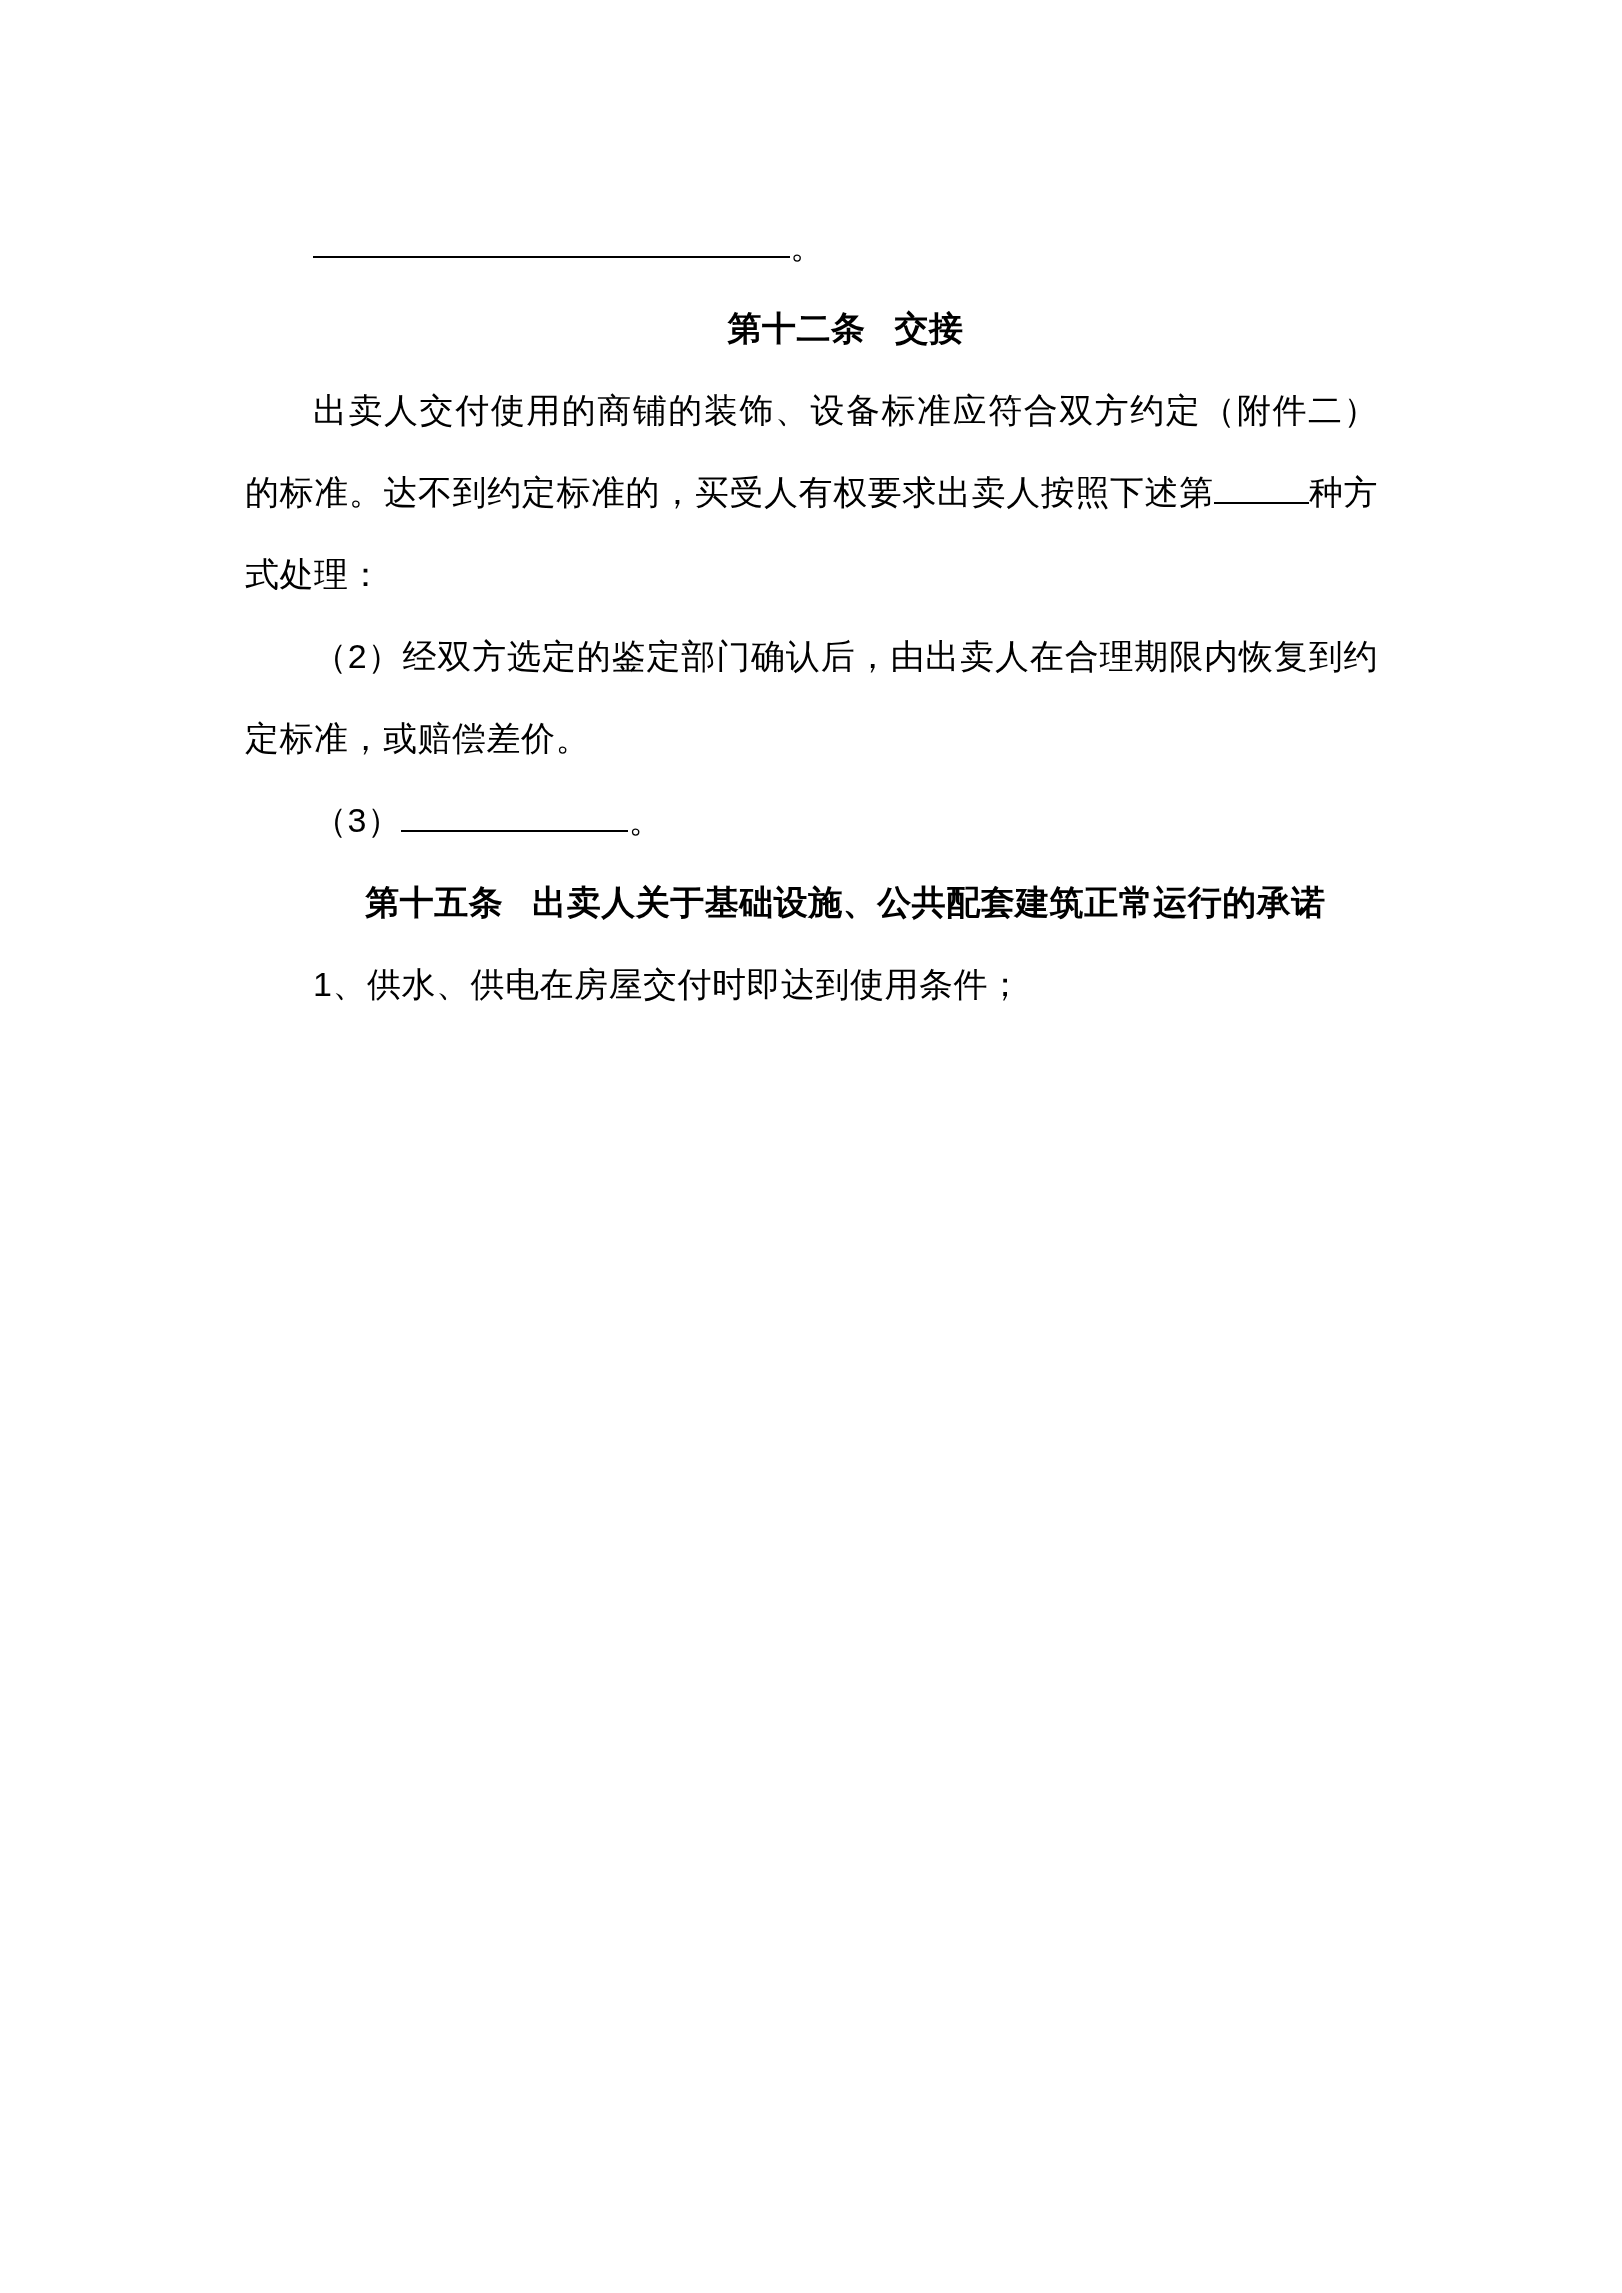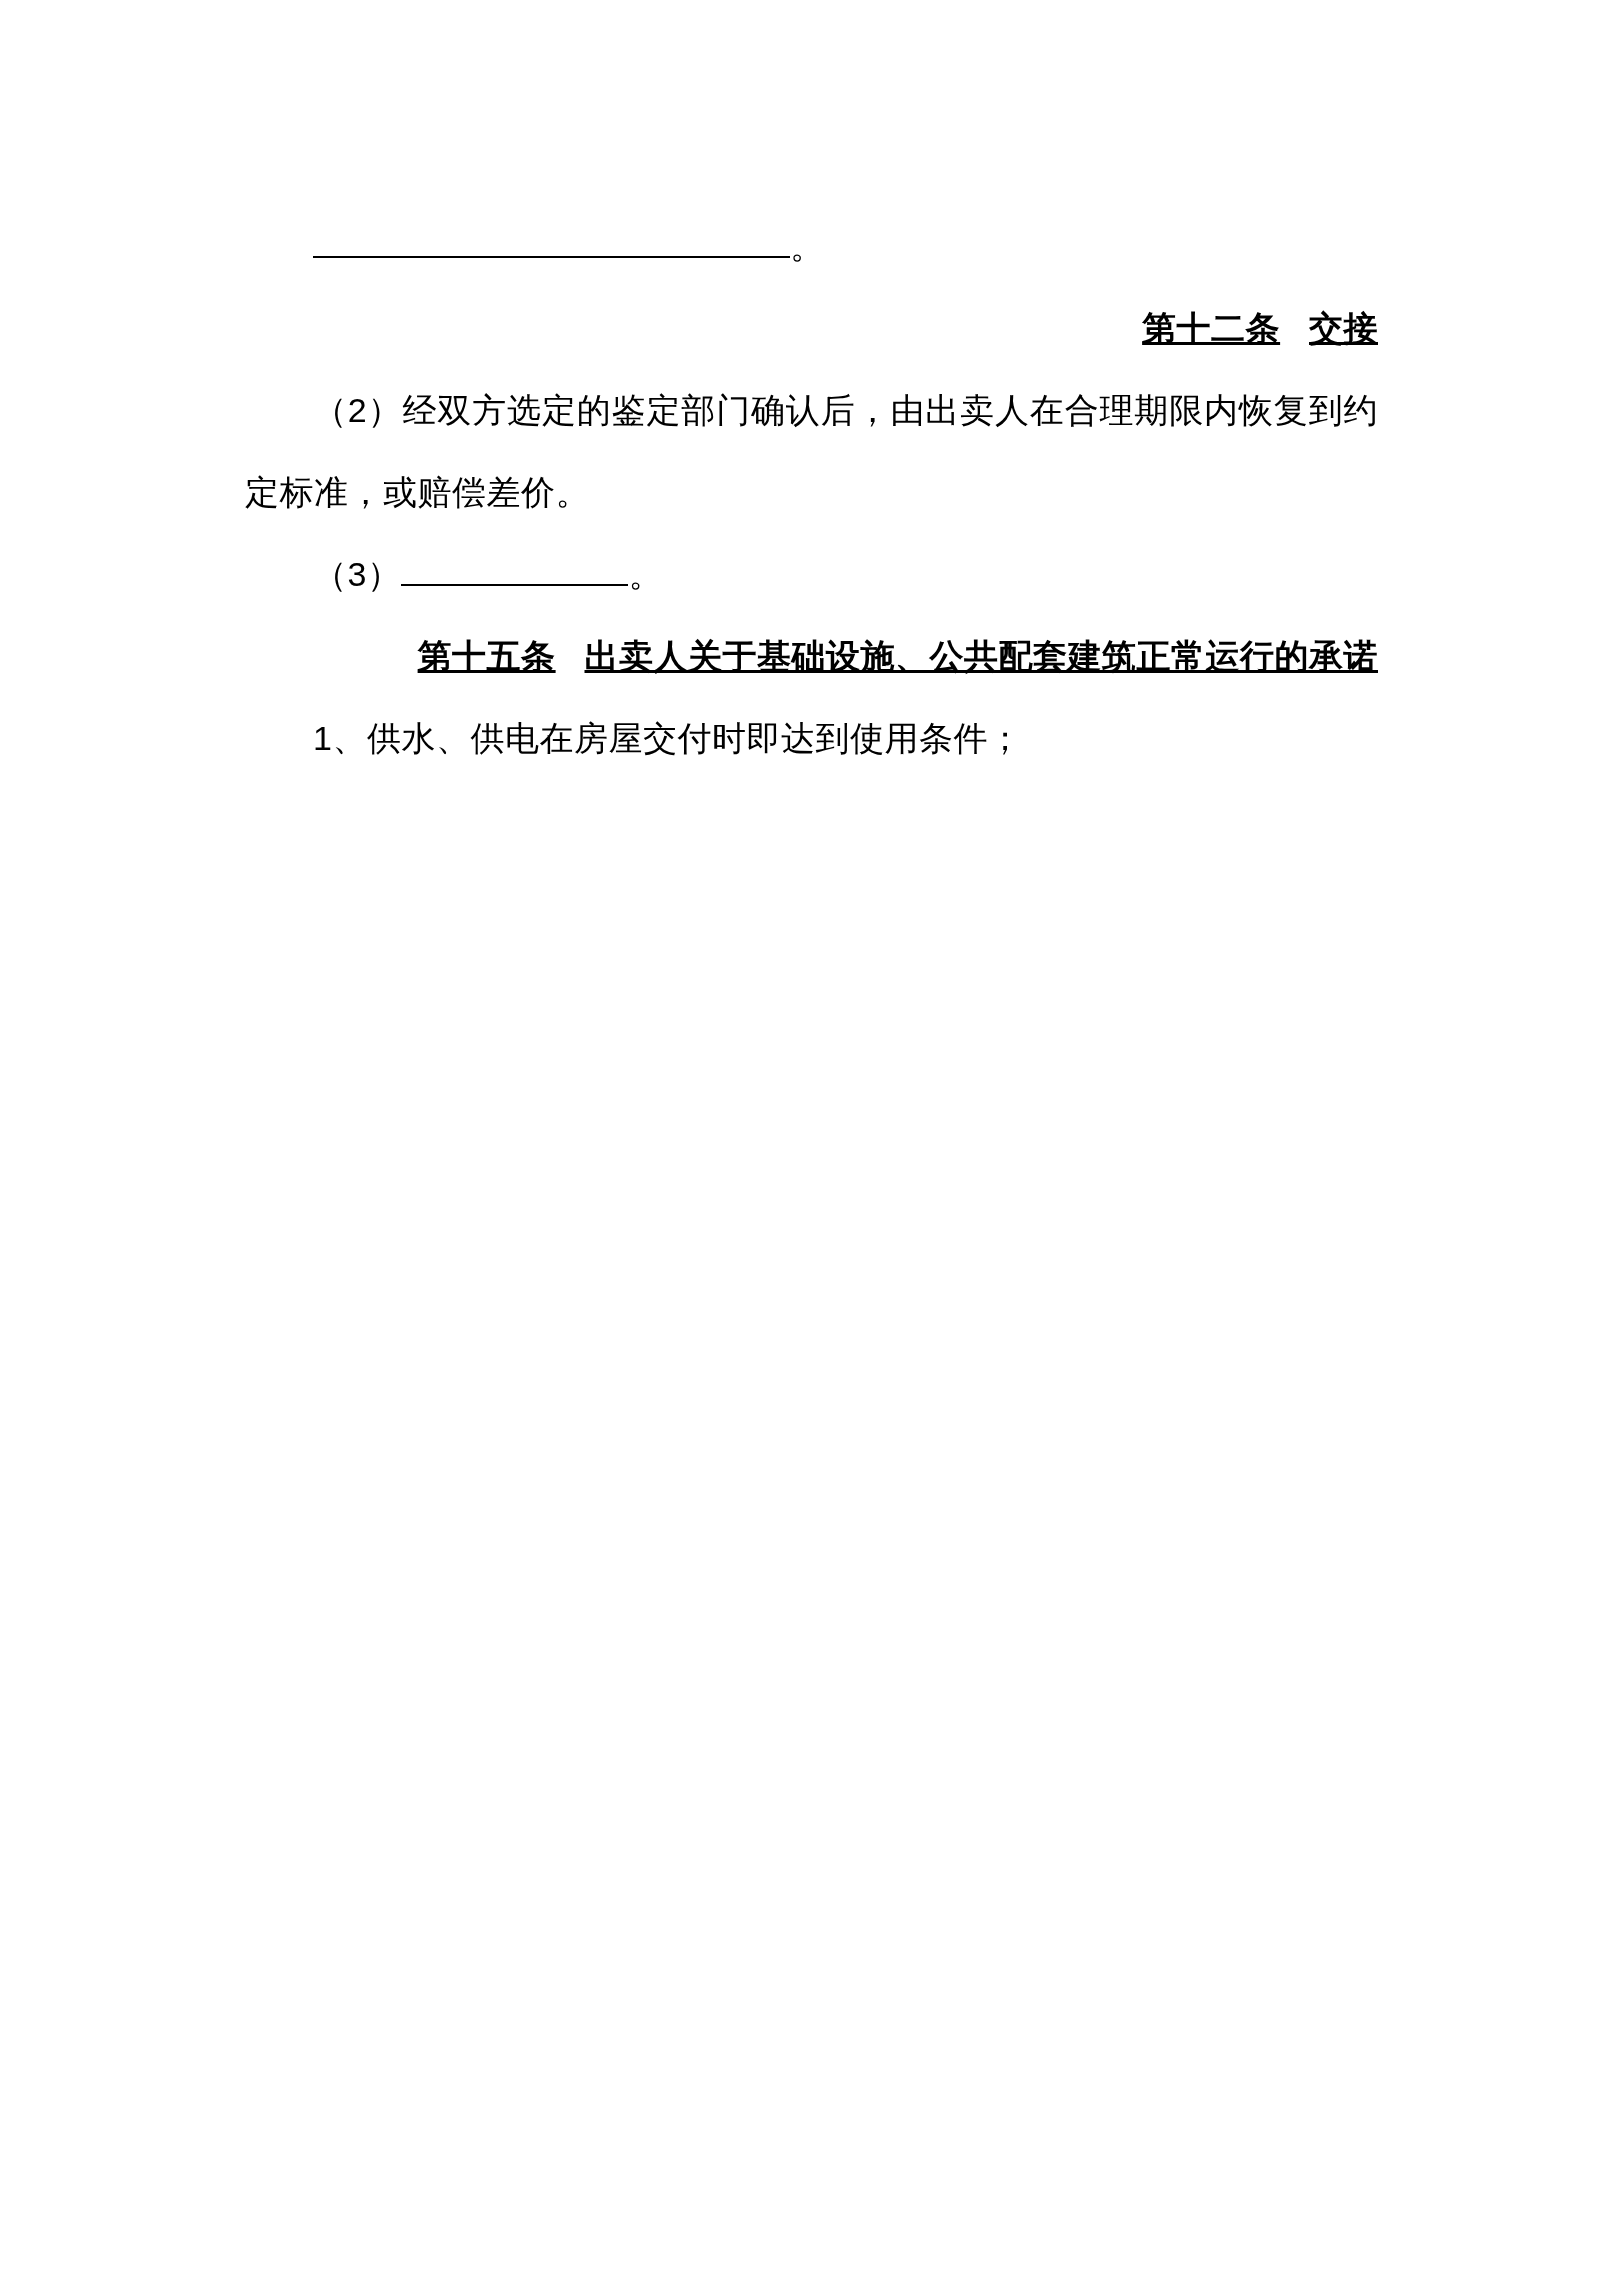--- a/index.html
+++ b/index.html
@@ -22,22 +22,21 @@
     overflow: hidden;
   }
   .para {
     margin: 0;
     text-indent: 2em;
     text-align: justify;
     text-justify: inter-character;
   }
   .heading {
     font-weight: bold;
-    text-align: right;
-    text-decoration: underline;
+    text-align: center;
   }
   .lead {
     font-weight: bold;
     margin-right: 0.85em;
   }
   .u {
     display: inline-block;
     height: 9px;
     border-bottom: 2.7px solid #000000;
   }
@@ -52,20 +51,21 @@
 <div class="page">
 
   <p class="para"><span class="u u-long"></span><span>。</span></p>
 
   <p class="para heading"><span class="lead">第十二条</span><span>交接</span></p>
 
 
 
 
 
+  <p class="para"><span>出卖人交付使用的商铺的装饰、设备标准应符合双方约定（附件二）的标准。达不到约定标准的，买受人有权要求出卖人按照下述第</span><span class="u u-short"></span><span>种方式处理：</span></p>
 
 
   <p class="para">（2）经双方选定的鉴定部门确认后，由出卖人在合理期限内恢复到约定标准，或赔偿差价。</p>
 
   <p class="para"><span>（3）</span><span class="u u-item"></span><span>。</span></p>
 
   <p class="para heading"><span class="lead">第十五条</span><span>出卖人关于基础设施、公共配套建筑正常运行的承诺</span></p>
 
 
   <p class="para">1、供水、供电在房屋交付时即达到使用条件；</p>

